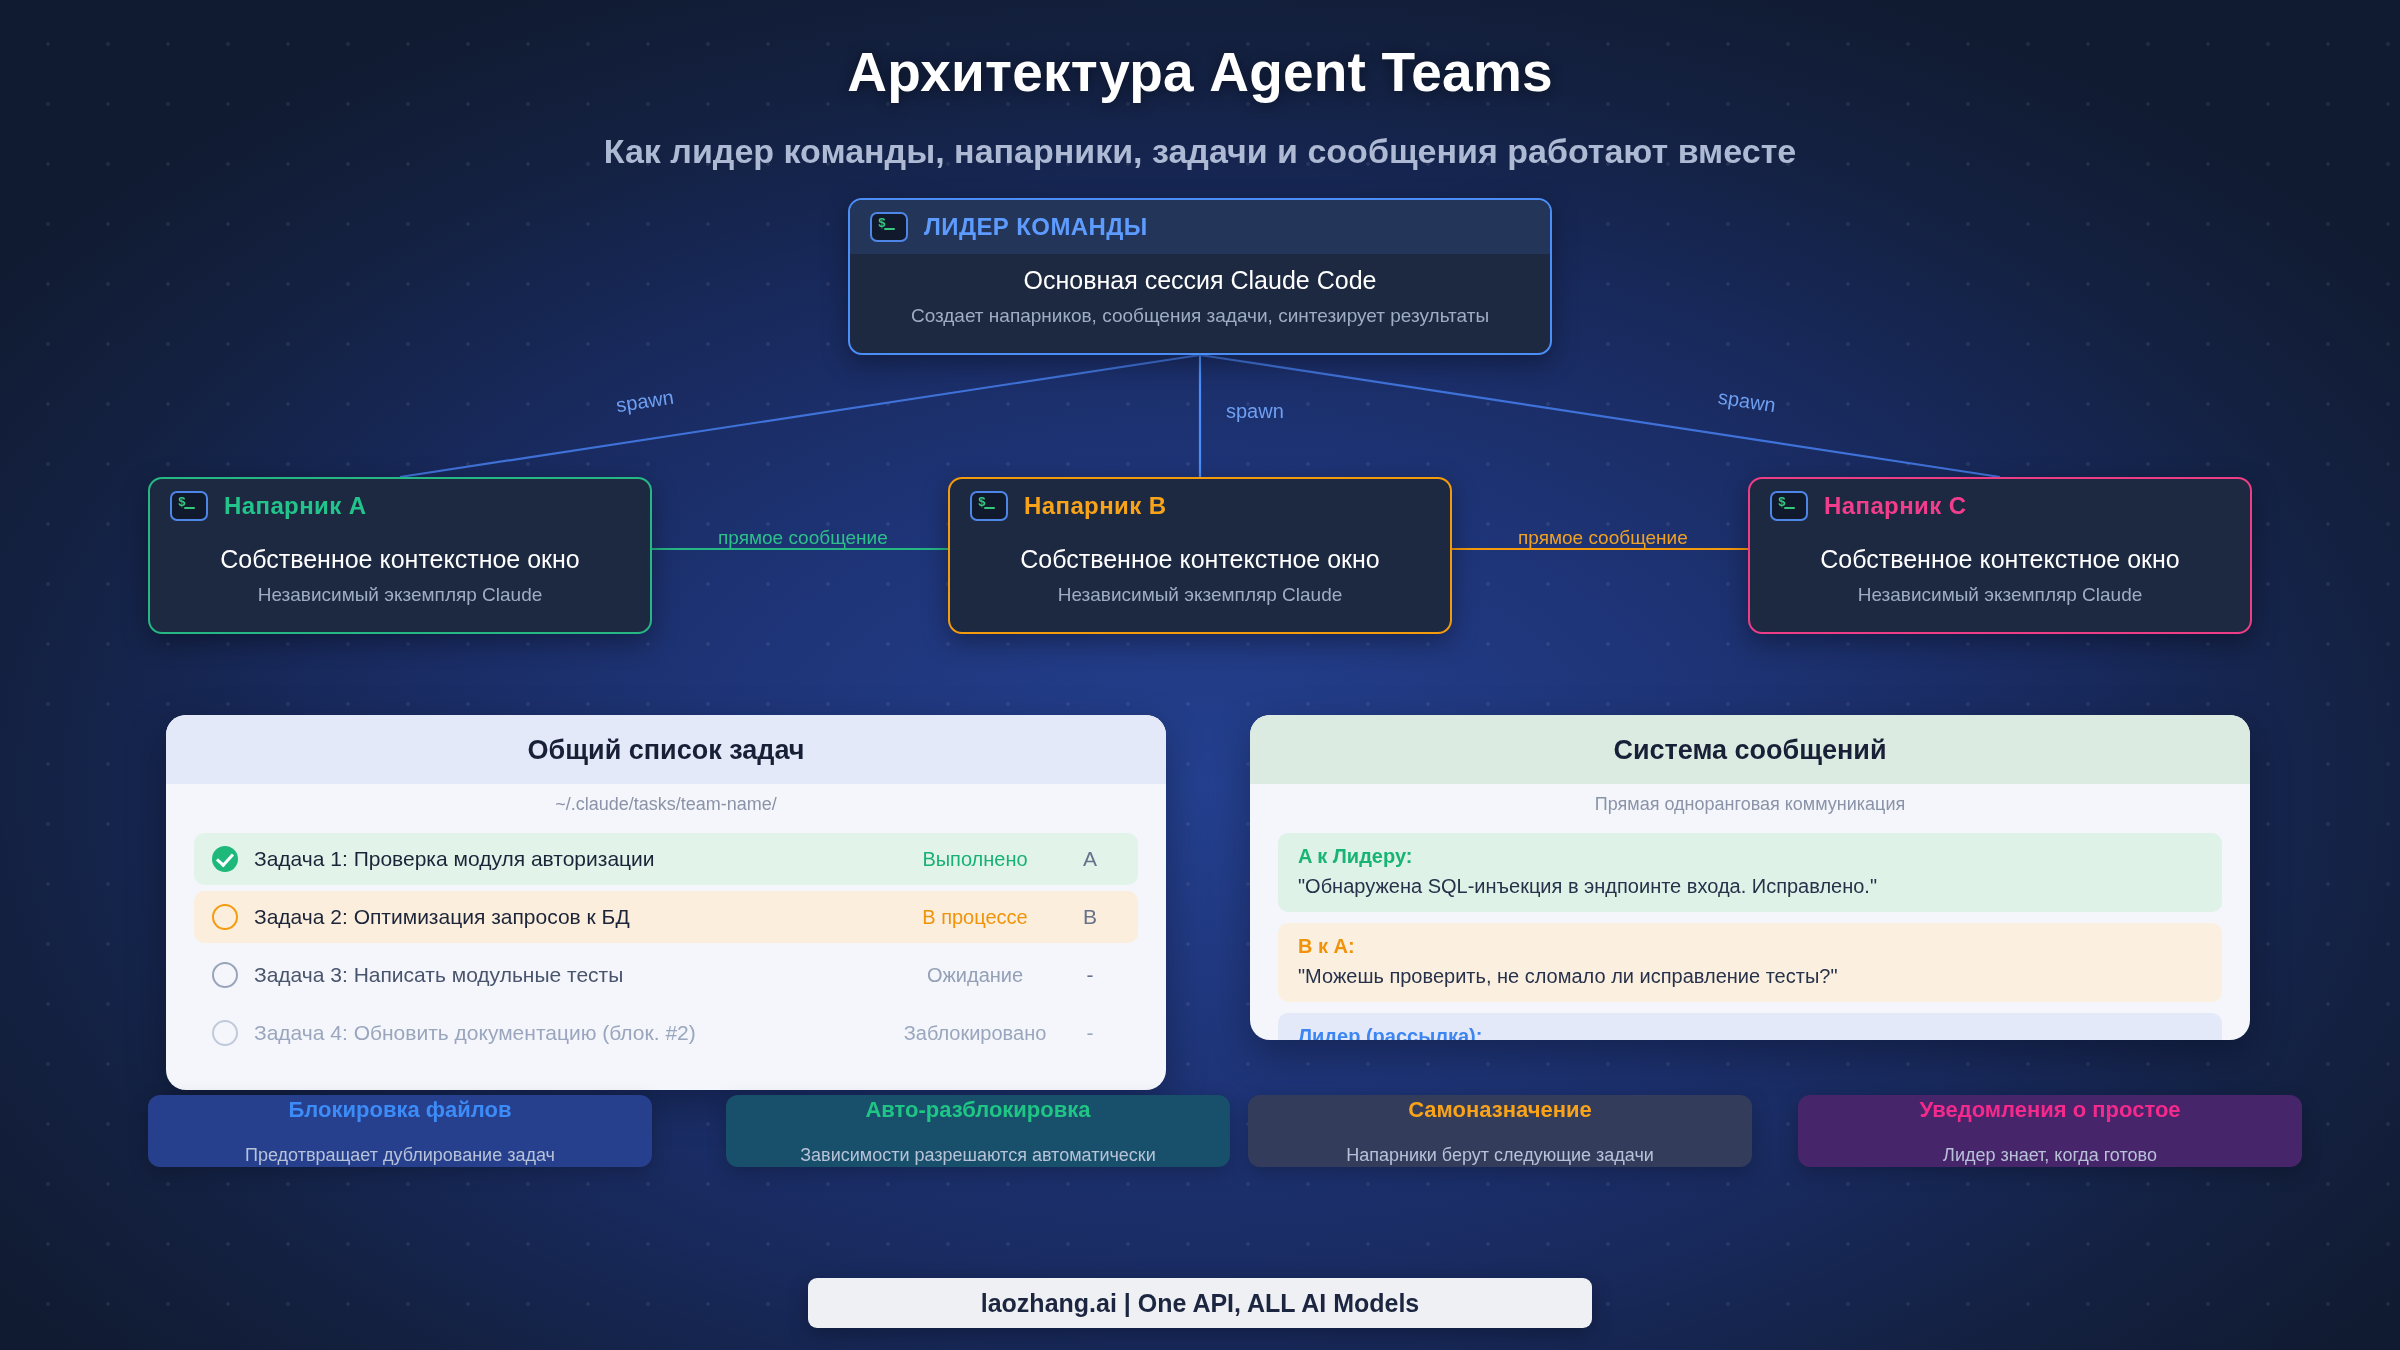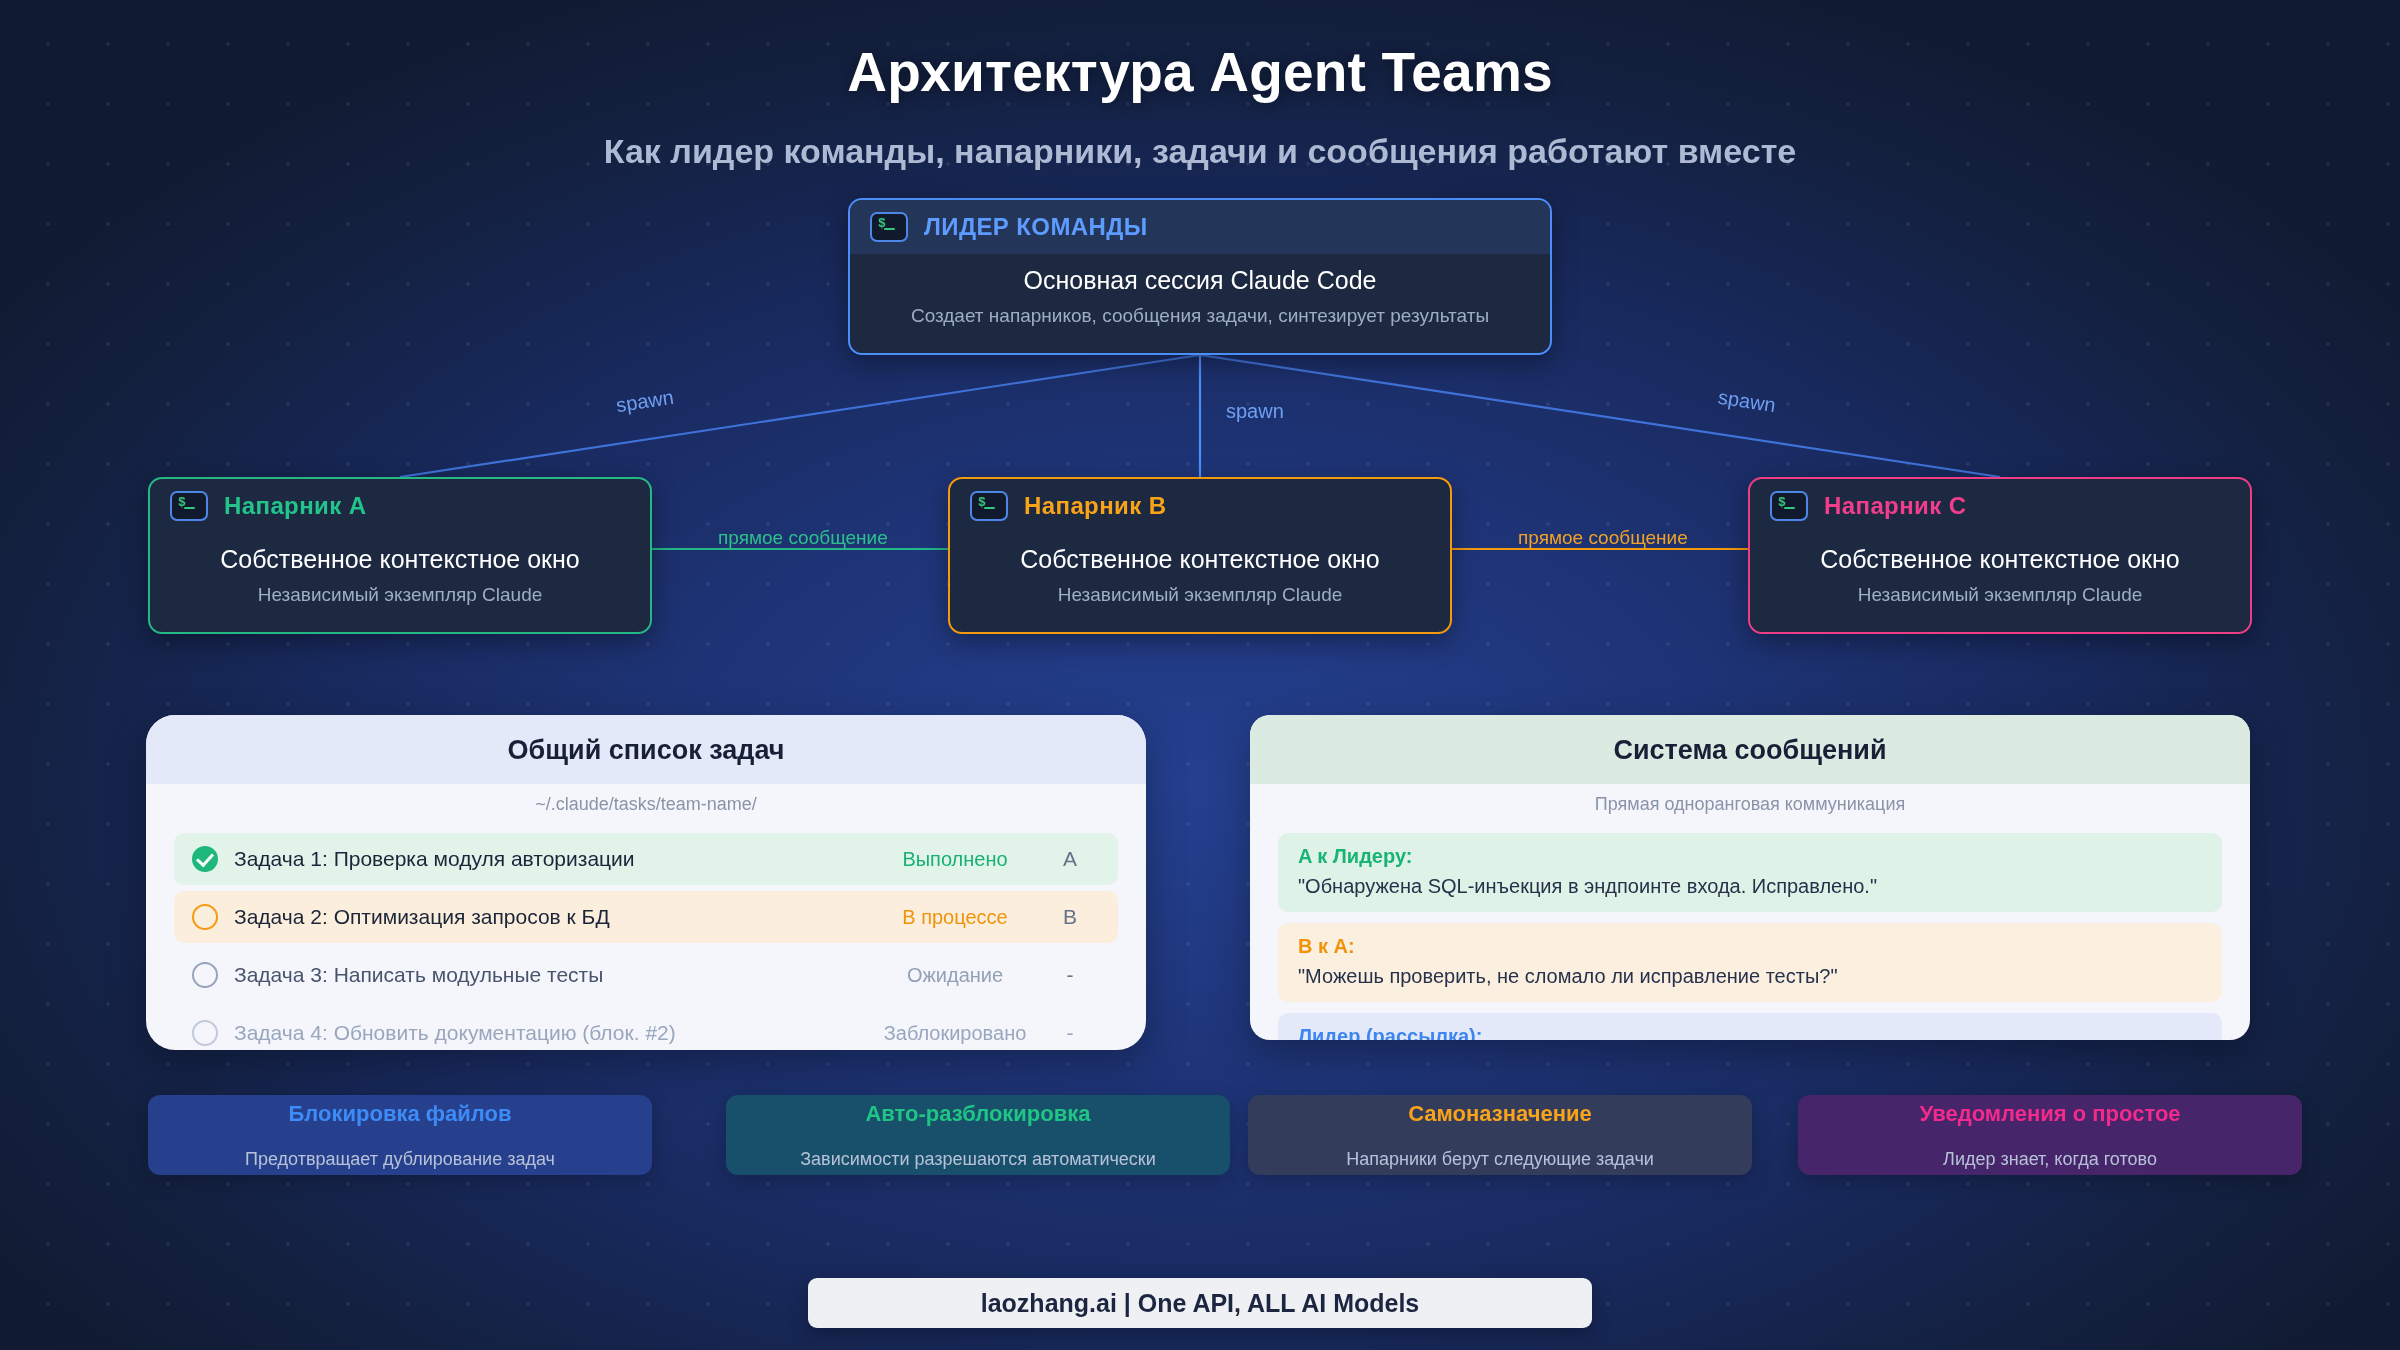--- a/index.html
+++ b/index.html
@@ -115,21 +115,21 @@
   .panel .phead{
     text-align:center;
     font-size:27px; font-weight:bold; color:#172036;
     padding:20px 0 18px;
   }
   .panel .psub{
     text-align:center;
     font-size:18px; color:#8a93a8;
     padding:10px 0 18px;
   }
-  #tasks{ left:146px; width:1000px; height:335px;border-radius:29px; }
+  #tasks{ left:166px; width:1000px; height:375px; }
   #tasks .phead{ background:#e3e9f8; }
   #msgs{ left:1250px; width:1000px; height:325px; }
   #msgs .phead{ background:#dcebe2; }
 
   
   .trow{
     display:flex; align-items:center;
     margin:0 28px 6px; padding:13px 18px;
     border-radius:10px;
   }
@@ -162,21 +162,21 @@
   
   .mrow{ margin:0 28px 11px; padding:12px 20px 14px; border-radius:10px; }
   .mrow .mfrom{ font-size:20px; font-weight:bold; margin-bottom:7px; }
   .mrow .mtext{ font-size:20px; color:#27314a; }
   .mrow.m1{ background:#dff2e7; } .mrow.m1 .mfrom{ color:#17b474; }
   .mrow.m2{ background:#fbf0e0; } .mrow.m2 .mfrom{ color:#f0930b; }
   .mrow.m3{ background:#e3e9f8; } .mrow.m3 .mfrom{ color:#3d86f2; }
 
   
   .feat{
-    position:absolute; top:1095px; width:504px; height:80px;
+    position:absolute; top:1095px; width:504px; height:72px;
     border-radius:12px;
     display:flex; flex-direction:column; align-items:center; justify-content:center;
     box-shadow:0 6px 20px rgba(0,0,0,.22);
   }
   .feat .ft{ font-size:22px; font-weight:bold; }
   .feat .fs{ font-size:18px; color:#b7c2d8; margin-top:22px; }
   #f1{ left:148px;  background:#26408e; }           #f1 .ft{ color:#3d8bf7; }
   #f2{ left:726px;  background:#18506b; }           #f2 .ft{ color:#1fc584; }
   #f3{ left:1248px; background:#343c5c; }           #f3 .ft{ color:#f9a318; }
   #f4{ left:1798px; background:#46256a; }           #f4 .ft{ color:#f4298c; }

